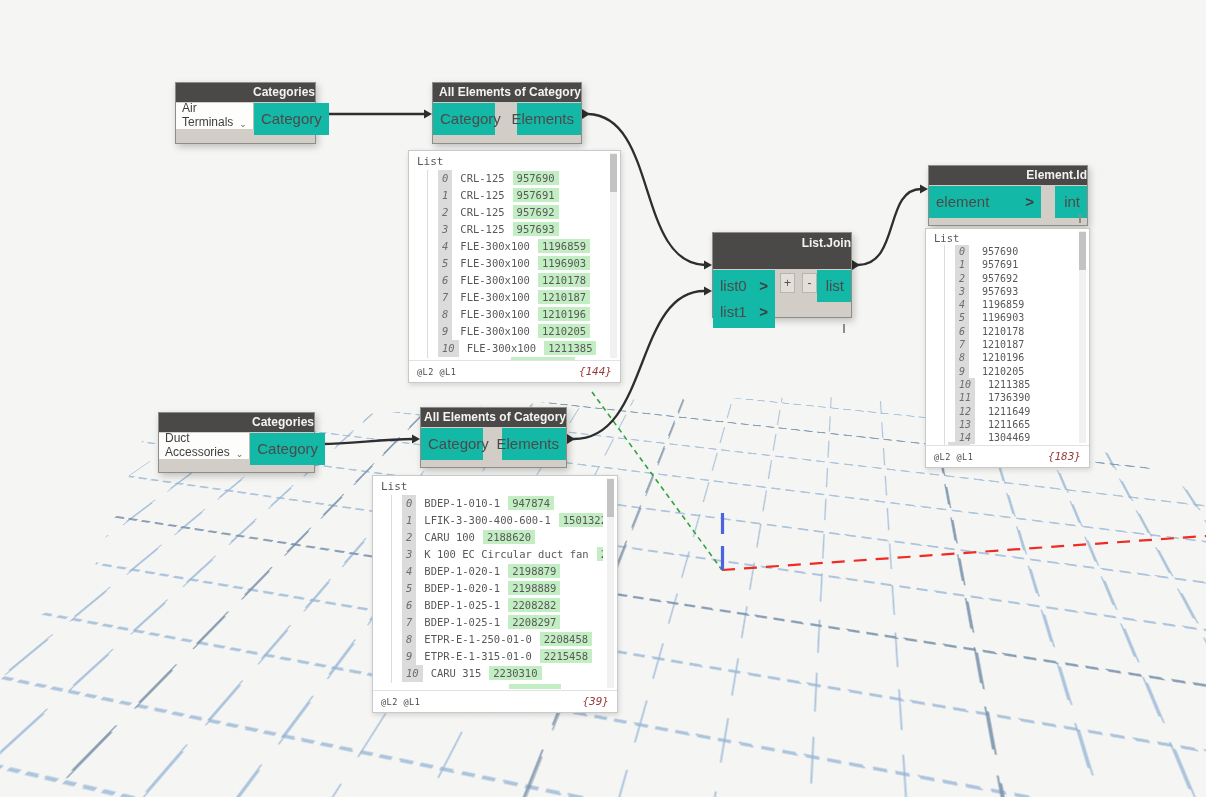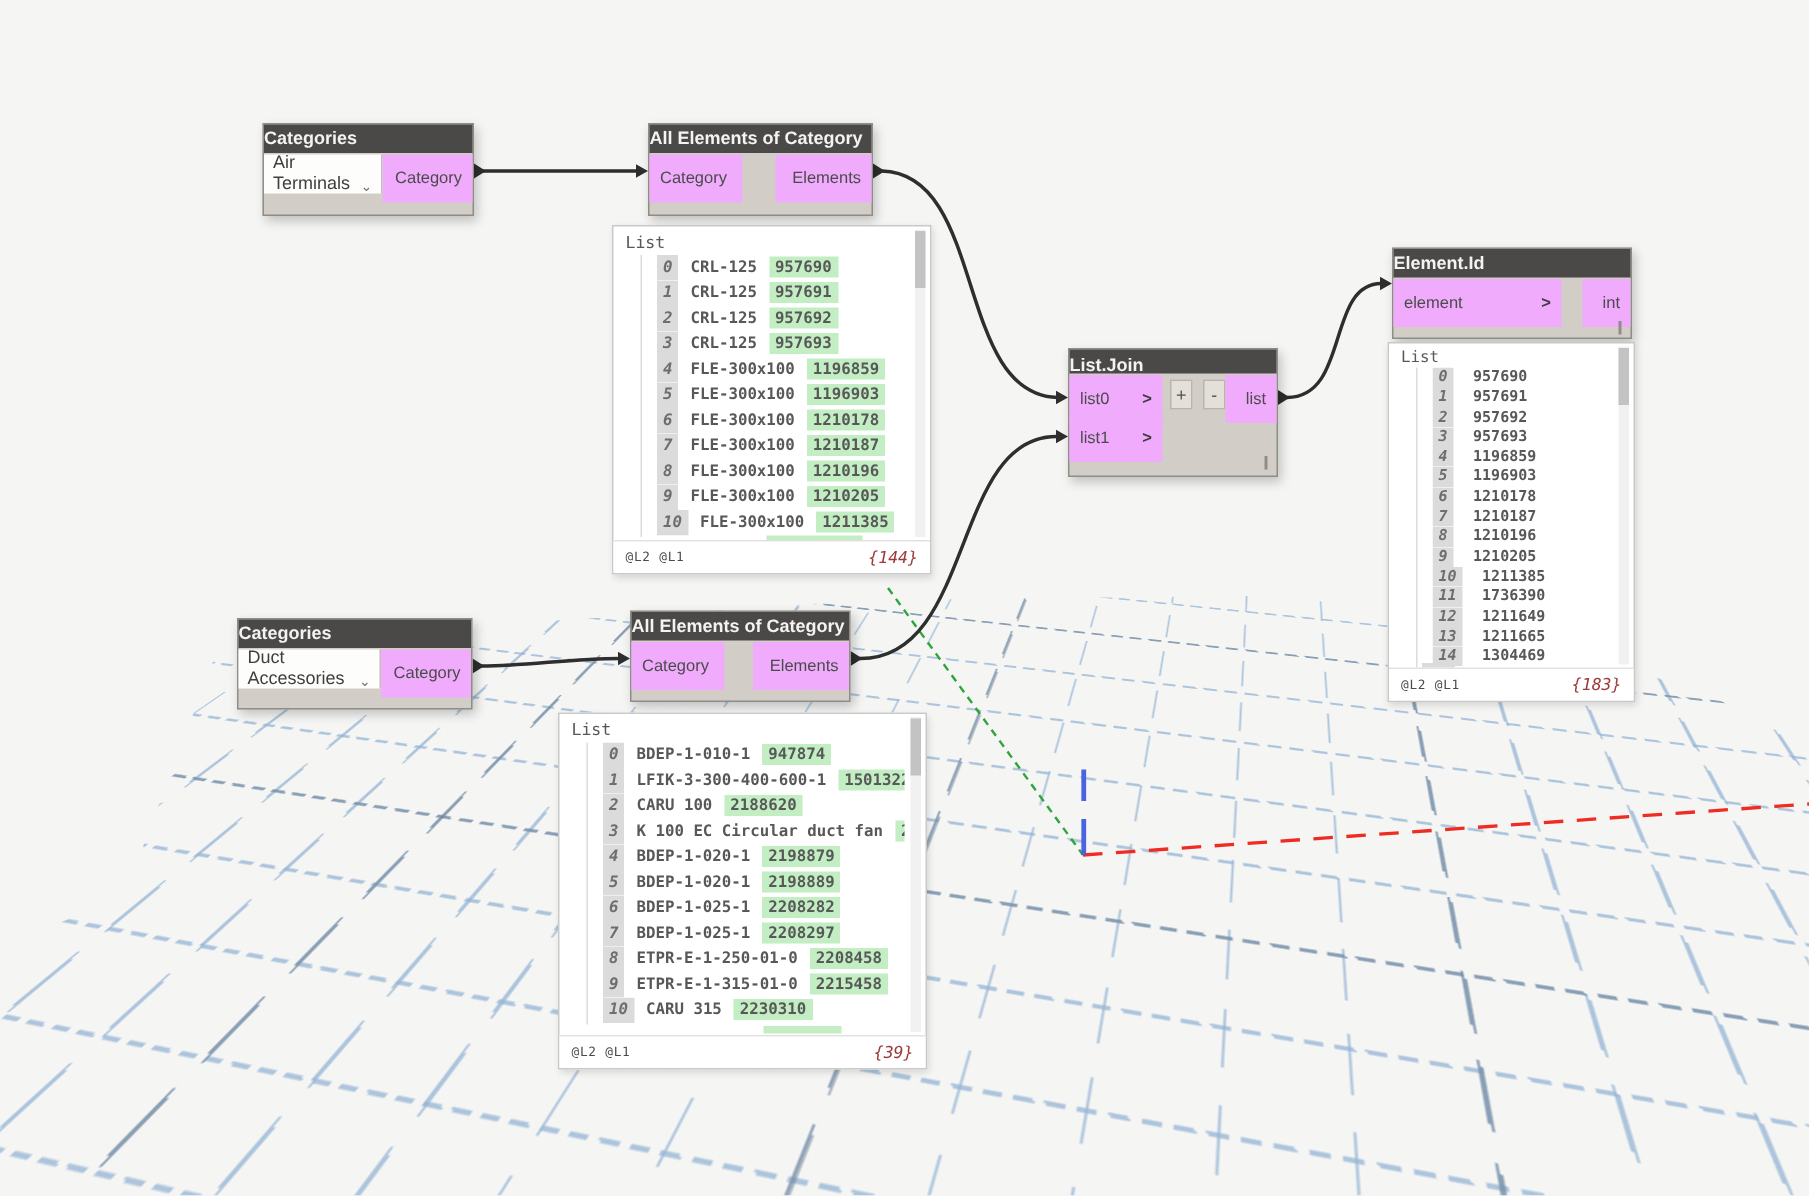--- a/index.html
+++ b/index.html
@@ -22,24 +22,24 @@
       repeating-linear-gradient(90deg,rgba(148,180,212,0.75) 0 1.5px,transparent 1.5px 46px),
       repeating-linear-gradient(0deg,rgba(148,180,212,0.75) 0 1.5px,transparent 1.5px 46px);
   }
 
   
   svg.wires{ position:absolute; inset:0; z-index:1; pointer-events:none; }
 
   
   .node{ position:absolute; z-index:2; background:#d2cec7; border:1px solid #8f8d87;
          box-shadow:2px 3px 7px rgba(0,0,0,.22); }
-  .node-header{ height:19px; background:#4a4947; color:#f4f3f1; text-align:left;
+  .node-header{ height:19px; background:#4a4947; color:#f4f3f1; text-align:right;
                 font-size:12px; line-height:19px; font-weight:bold; }
   .node-row{ position:relative; display:flex; align-items:stretch; height:26px; margin-top:1px; }
-  .port{ font-size:11px; line-height:26px; color:#4b4b4b; background:#f0abfc; padding:16px 7px;
+  .port{ font-size:15px; line-height:26px; color:#4b4b4b; background:#14b8a6; padding:16px 7px;
          white-space:nowrap; display:flex; align-items:center; }
   .port.out{ justify-content:flex-end; }
   .lev-chev{ font-weight:bold; color:#3e3e3e; margin-left:auto; padding-left:10px; }
   .spacer{ flex:1; }
   .dropdown{ background:#fdfdfc; border-right:1px solid #c2beb7; display:flex; align-items:flex-end;
              font-size:12px; color:#3f3f3f; padding:0 6px; }
   .dd-chev{ margin-left:auto; padding-left:6px; font-size:9px; color:#6a6a6a; }
   .mini-btn{ width:15px; height:20px; margin-top:3px; background:#e3e0da; border:1px solid #b9b5ae;
              font-size:12px; line-height:18px; text-align:center; color:#4f4f4f; }
   .node-foot{ position:relative; height:14px; }
@@ -48,21 +48,21 @@
   
   .bubble{ position:absolute; z-index:2; background:#ffffff; border:1px solid #c9c9c9;
            box-shadow:1px 2px 5px rgba(0,0,0,.14);
            display:flex; flex-direction:column;
            font-family:"DejaVu Sans Mono", monospace; color:#585858; }
   .bubble-body{ position:relative; flex:1; overflow:hidden; padding:3px 14px 0 8px; }
   .list-label{ font-size:11px; line-height:16px; }
   .rows{ margin-left:10px; border-left:1px solid #dcdcdc; padding-left:10px; overflow:hidden; }
   .row{ white-space:nowrap; overflow:hidden; }
   .bubble.fs10 .list-label{ font-size:10.5px; line-height:14px; }
-  .bubble .row{ font-size:10.5px; line-height:17px;font-weight:bold; }
+  .bubble .row{ font-size:10.5px; line-height:17px; }
   .bubble.fs10 .row{ font-size:10px; line-height:13.3px; }
   .idx{ display:inline-block; min-width:11px; padding:0 4px; background:#dbdbdb; color:#6e6e6e;
         font-style:italic; text-align:right; margin-right:8px; }
   .val{ background:#c3eec3; padding:1px 4px; margin-left:8px; }
   .val.plain{ background:none; padding:1px 0; margin-left:5px; }
   .sliver{ position:absolute; height:5px; background:#c3eec3; }
   .sliver.gray{ background:#dbdbdb; height:4px; }
   .scrollbar{ position:absolute; top:2px; right:3px; bottom:2px; width:7px; background:#f1f1f1; }
   .thumb{ width:7px; height:38px; background:#c3c3c3; margin-top:1px; }
   .bubble-foot{ height:22px; border-top:1px solid #e2e2e2; display:flex; justify-content:space-between;
@@ -127,21 +127,21 @@
     </div>
     <div class="spacer"></div>
     <div class="port out" style="width:64px">
       <span>Elements</span>
     </div>
   </div>
   <div class="node-foot"></div>
 </div>
 
 <div class="node" style="left:712px;top:232px;width:140px;height:86px">
-  <div class="node-header" style="height:16px;line-height:20px">List.Join</div>
+  <div class="node-header" style="height:36px;line-height:20px">List.Join</div>
   <div class="node-row">
     <div class="port in" style="width:62px">
       <span>list0</span>
       <span class="lev-chev">&gt;</span>
     </div>
     <div style="width:5px"></div>
     <div class="mini-btn">+</div>
     <div style="width:7px"></div>
     <div class="mini-btn">-</div>
     <div class="spacer"></div>

